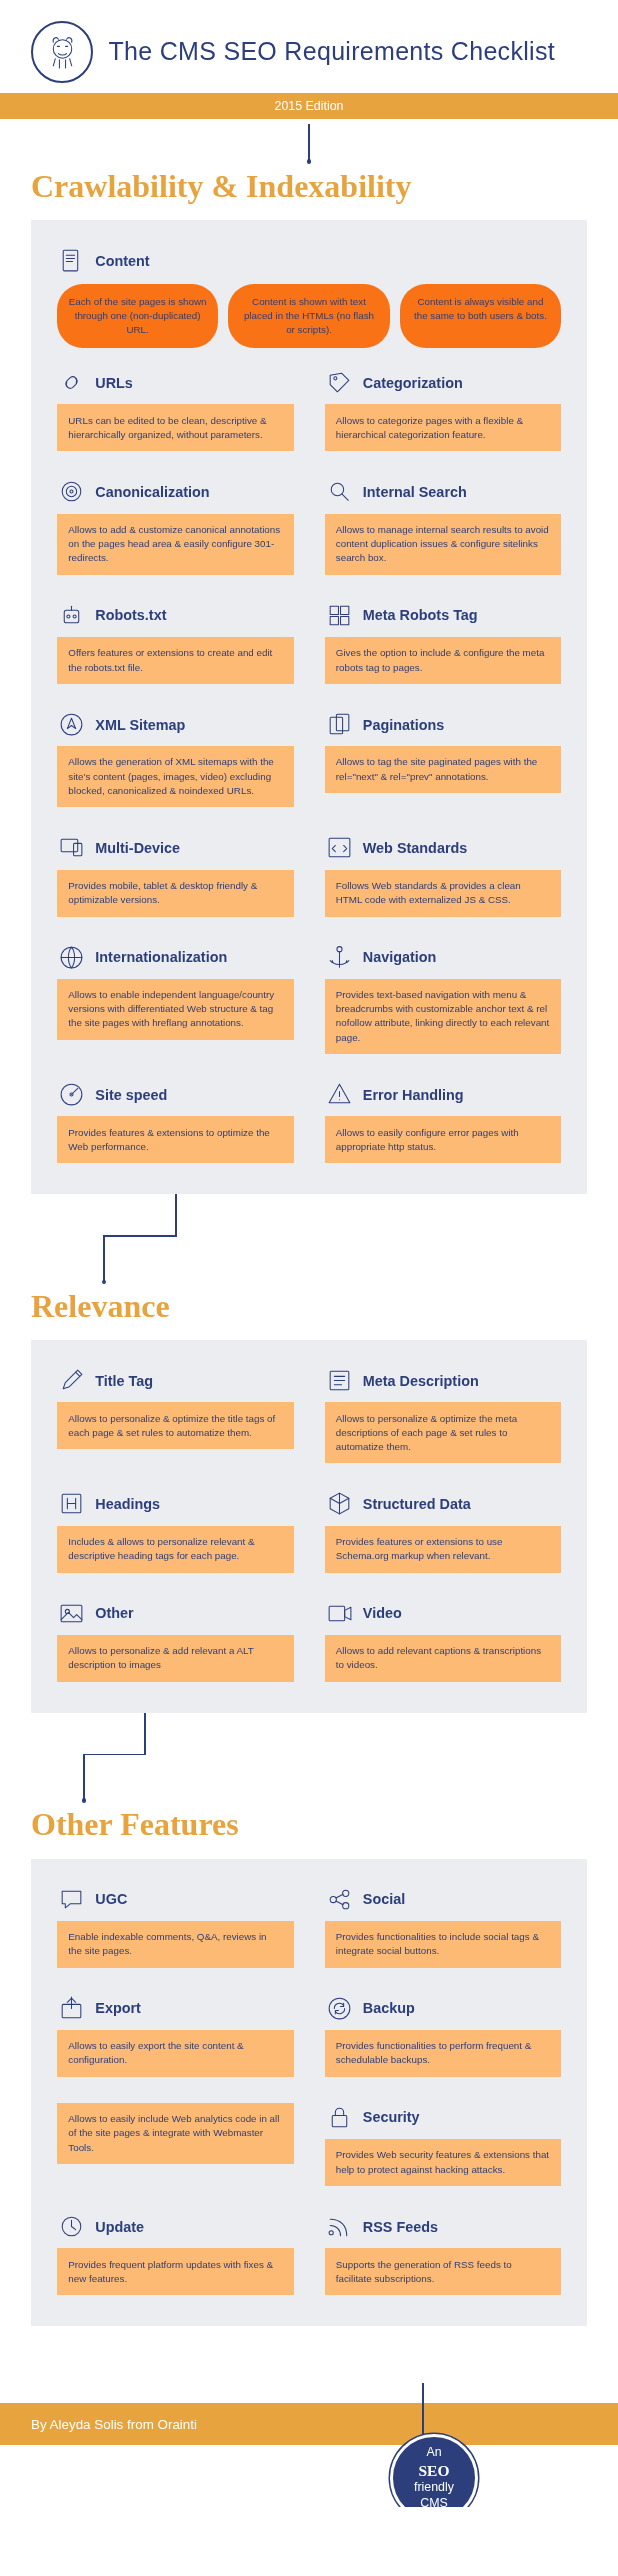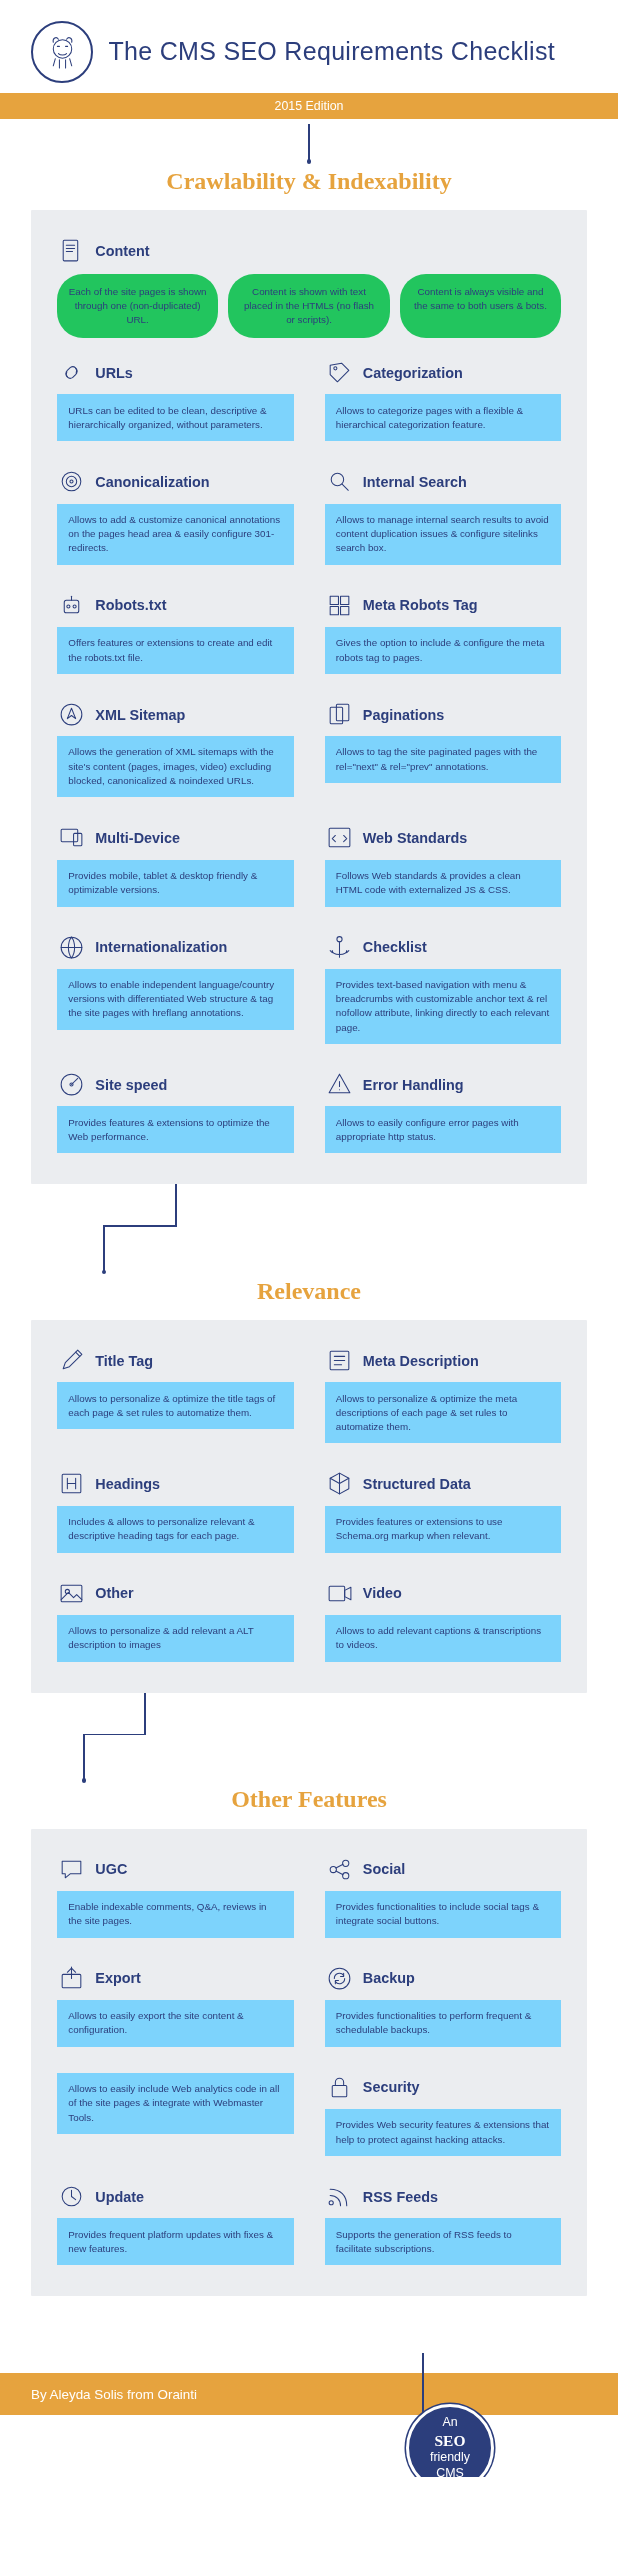--- a/index.html
+++ b/index.html
@@ -11,58 +11,58 @@
   .logo { width: 62px; height: 62px; border: 2.1px solid #2c3e7c; border-radius: 50%; display: flex; align-items: center; justify-content: center; margin-right: 15.5px; background: #fff; position: relative; }
   .logo svg { width: 41px; height: 41px; }
   .title { font-size: 25px; font-weight: 400; color: #2c3e7c; letter-spacing: 0.3px; }
   .edition-bar { background: #e6a33e; color: #fff; text-align: center; padding: 6.2px 0; font-size: 12.4px; font-weight: 300; }
   .header-line-wrap { text-align: center; padding-top: 5.2px; }
   .header-line { width: 1.5px; height: 36px; background: #2c3e7c; display: inline-block; }
   .header-line.tip { position: relative; }
   .header-line.tip::after { content: ""; position: absolute; bottom: -3.1px; left: -1.5px; width: 4.6px; height: 4.6px; border-radius: 50%; background: #2c3e7c; }
 
   
-  .section-heading { font-size: 24px; font-weight: 700; color: #e6a33e; padding: 5.2px 31px 15.5px 31px; font-family: Georgia, serif; text-align: center; }
+  .section-heading { font-size: 32px; font-weight: 700; color: #e6a33e; padding: 5.2px 31px 15.5px 31px; font-family: Georgia, serif; }
 
   
   .panel { background: #ebedf0; margin: 0 31px 0 31px; padding: 26px 26px 31px 26px; border-radius: 1px; }
 
   
   .content-block { margin-bottom: 20.6px; text-align: center; }
   .block-header { display: flex; align-items: center; margin-bottom: 9.3px; }
   .block-icon { width: 29px; height: 29px; margin-right: 9.3px; color: #2c3e7c; display: flex; align-items: center; justify-content: center; }
   .block-icon svg { width: 29px; height: 29px; stroke: #2c3e7c; fill: none; stroke-width: 1.5; }
   .block-title { font-size: 14.4px; font-weight: 600; color: #2c3e7c; }
   .content-row { display: flex; gap: 10.3px; }
-  .content-cell { flex: 1; background: #22c55e; padding: 10.3px 11.3px; font-size: 9.8px; line-height: 1.45; color: #2c3e7c; font-weight: 300; border-radius: 26px; }
+  .content-cell { flex: 1; background: #f97316; padding: 10.3px 11.3px; font-size: 9.8px; line-height: 1.45; color: #2c3e7c; font-weight: 300; border-radius: 26px; }
 
   
   .grid2 { display: grid; grid-template-columns: 1fr 1fr; gap: 26px 31px; }
   .grid-item { }
   .grid-item .block-header { margin-bottom: 7.2px; }
-  .grid-desc { background: #7dd3fc; padding: 9.3px 11.3px; font-size: 9.8px; line-height: 1.45; color: #2c3e7c; font-weight: 300; min-height: 41px; }
+  .grid-desc { background: #fdba74; padding: 9.3px 11.3px; font-size: 9.8px; line-height: 1.45; color: #2c3e7c; font-weight: 300; min-height: 41px; }
 
   
   .connector { position: relative; height: 88px; margin: 0 31px; }
   .connector .v1 { position: absolute; top: 0; left: 144px; width: 1.5px; height: 41px; background: #2c3e7c; }
   .connector .h { position: absolute; top: 41px; left: 72px; width: 74px; height: 1.5px; background: #2c3e7c; }
   .connector .v2 { position: absolute; top: 41px; left: 72px; width: 1.5px; height: 46px; background: #2c3e7c; }
   .connector .v2::after { content: ""; position: absolute; bottom: -3.1px; left: -1.5px; width: 4.6px; height: 4.6px; border-radius: 50%; background: #2c3e7c; }
 
   .connector2 { position: relative; height: 88px; margin: 0 31px; }
   .connector2 .v1 { position: absolute; top: 0; left: 113px; width: 1.5px; height: 41px; background: #2c3e7c; }
   .connector2 .h { position: absolute; top: 41px; left: 52px; width: 63px; height: 1.5px; background: #2c3e7c; }
   .connector2 .v2 { position: absolute; top: 41px; left: 52px; width: 1.5px; height: 46px; background: #2c3e7c; }
   .connector2 .v2::after { content: ""; position: absolute; bottom: -3.1px; left: -1.5px; width: 4.6px; height: 4.6px; border-radius: 50%; background: #2c3e7c; }
 
   
   .footer-wrap { position: relative; margin-top: 20.6px; }
   .footer-line { width: 1.5px; background: #2c3e7c; margin: 0 auto; height: 93px; position: absolute; left: 422px; top: -20.6px; }
   .footer-bar { background: #e6a33e; color: #fff; padding: 13.4px 31px; font-size: 13.4px; font-weight: 400; margin-top: 77px; }
-  .footer-badge { position: absolute; right: 124px; top: 31px; width: 88px; height: 88px; border-radius: 50%; background: #2c3e7c; color: #fff; display: flex; flex-direction: column; align-items: center; justify-content: center; font-size: 12.4px; text-align: center; line-height: 1.25; font-weight: 300; border: 3.1px solid #fff; box-shadow: 0 0 0 1.5px #2c3e7c; }
+  .footer-badge { position: absolute; right: 140px; top: 31px; width: 88px; height: 88px; border-radius: 50%; background: #2c3e7c; color: #fff; display: flex; flex-direction: column; align-items: center; justify-content: center; font-size: 12.4px; text-align: center; line-height: 1.25; font-weight: 300; border: 3.1px solid #fff; box-shadow: 0 0 0 1.5px #2c3e7c; }
   .footer-badge .seo { font-weight: 700; font-family: Georgia, serif; font-size: 15.5px; }
 
   
   .ic { stroke: #2c3e7c; fill: none; stroke-width: 2; stroke-linecap: round; stroke-linejoin: round; }
 </style>
 </head>
 <body>
 
 <svg width="0" height="0" style="position:absolute">
   <defs>
@@ -353,21 +353,21 @@
           </div>
           <div class="grid-desc">Allows to enable independent language/country versions with differentiated Web structure &amp; tag the site pages with hreflang annotations.</div>
         </div>
         <div class="grid-item">
           <div class="block-header">
             <div class="block-icon">
               <svg viewBox="0 0 56 56">
                 <use href="#i-anchor"></use>
               </svg>
             </div>
-            <div class="block-title">Checklist</div>
+            <div class="block-title">Navigation</div>
           </div>
           <div class="grid-desc">Provides text-based navigation with menu &amp; breadcrumbs with customizable anchor text &amp; rel nofollow attribute, linking directly to each relevant page.</div>
         </div>
         <div class="grid-item">
           <div class="block-header">
             <div class="block-icon">
               <svg viewBox="0 0 56 56">
                 <use href="#i-gauge"></use>
               </svg>
             </div>

